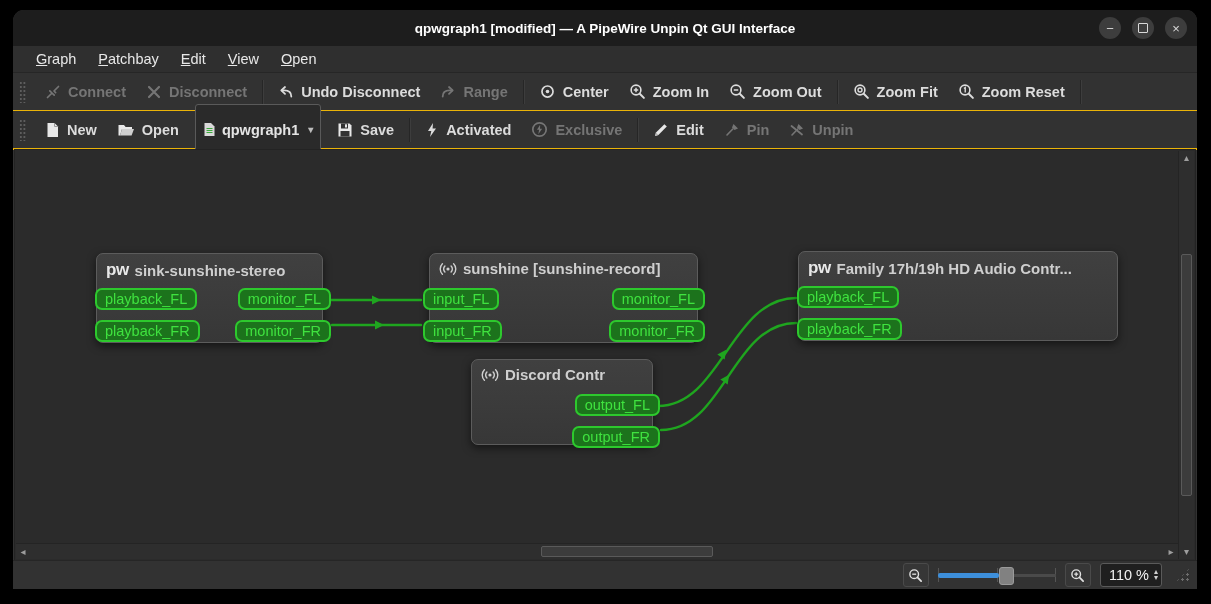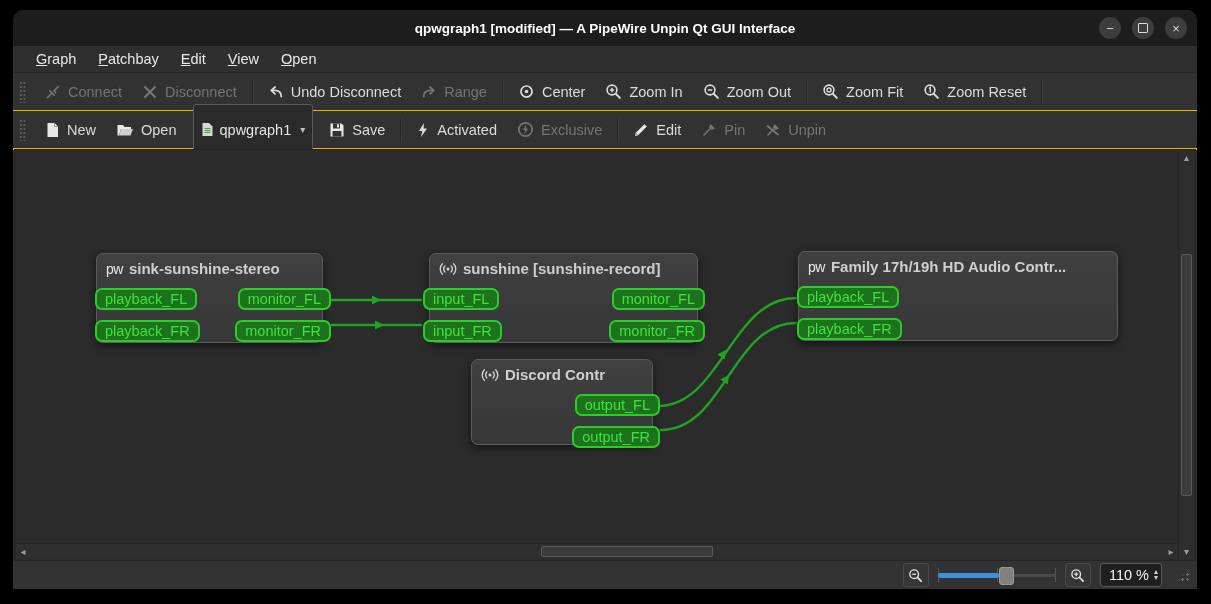--- a/index.html
+++ b/index.html
@@ -14,21 +14,21 @@
   .wbtn{width:22px;height:22px;border-radius:50%;background:#3d3d3d;color:#d9d9d9;
     display:flex;align-items:center;justify-content:center;font-size:13px;line-height:1;}
   .wbtn .sq{width:8px;height:8px;border:1.4px solid #d9d9d9;border-radius:1px;}
   
   .menubar{position:absolute;left:0;top:36px;right:0;height:26px;background:#2f2f2f;
     display:flex;align-items:center;padding-left:14px;gap:4px;border-bottom:1px solid #262626;}
   .menu-item{color:#e8e8e8;font-size:14.5px;padding:2px 9px;display:inline-block;}
   .menu-item::first-letter{text-decoration:underline;}
   
   .toolbar{position:absolute;left:0;right:0;height:37px;background:#323232;display:flex;
-    align-items:center;border-bottom:2px solid #eab308;}
+    align-items:center;border-bottom:2px solid #eab308;font-weight:bold;}
   .tb1{top:63px;} .tb2{top:101px;}
   .handle{width:7px;height:22px;margin:0 9px 0 6px;
     background-image:radial-gradient(circle,#5e5e5e 1.1px,transparent 1.3px);background-size:3.6px 4px;}
   .tbtn{display:flex;align-items:center;gap:7px;padding:0 10px;height:28px;color:#dcdcdc;
     font-size:14.5px;white-space:nowrap;}
   .tbtn.disabled{color:#757575;}
   .tsep{width:1px;height:24px;background:#262626;margin:0 5px;box-shadow:1px 0 0 #3d3d3d;}
   .icon{display:inline-flex;}
   .icon svg{display:block;}
   .combo{display:flex;align-items:center;gap:6px;height:25px;padding:12px 7px;margin:0 6px;
@@ -47,21 +47,21 @@
   .hsb .sb-arrow{width:14px;height:15px;line-height:15px;}
   .vsb-thumb{position:absolute;left:2px;right:2px;top:103px;height:240px;background:#3c3c3c;
     border:1px solid #5a5a5a;border-radius:2px;}
   .hsb-thumb{position:absolute;top:2px;bottom:2px;left:525px;width:170px;background:#3c3c3c;
     border:1px solid #5a5a5a;border-radius:2px;}
   
   .node{position:absolute;background:linear-gradient(#404040,#373737);border:1px solid #5c5c5c;
     border-radius:7px;box-shadow:0 3px 9px rgba(0,0,0,.55);}
   .node-head{display:flex;align-items:center;gap:6px;padding:6px 9px;color:#cfcfcf;
     font-weight:bold;font-size:15px;white-space:nowrap;overflow:hidden;}
-  .pwglyph{font-weight:normal;font-size:14px;color:#e8e8e8;letter-spacing:-0.5px;}
+  .pwglyph{font-weight:bold;font-size:17px;color:#e8e8e8;letter-spacing:-0.5px;}
   .port{position:absolute;height:22px;line-height:18px;padding:0 8px;font-size:14.5px;
     color:#3fe23f;background:#1c731c;border:2px solid #2dc92d;border-radius:7px;
     box-sizing:border-box;white-space:nowrap;}
   .r0{top:34px;} .r1{top:66px;}
   
   .statusbar{position:absolute;left:0;right:0;bottom:0;height:28px;background:#323232;
     border-top:1px solid #262626;display:flex;align-items:center;justify-content:flex-end;gap:9px;
     padding-right:6px;}
   .zbtn{width:24px;height:22px;display:flex;align-items:center;justify-content:center;
     color:#e0e0e0;border:1px solid #4a4a4a;border-radius:3px;background:#363636;}

